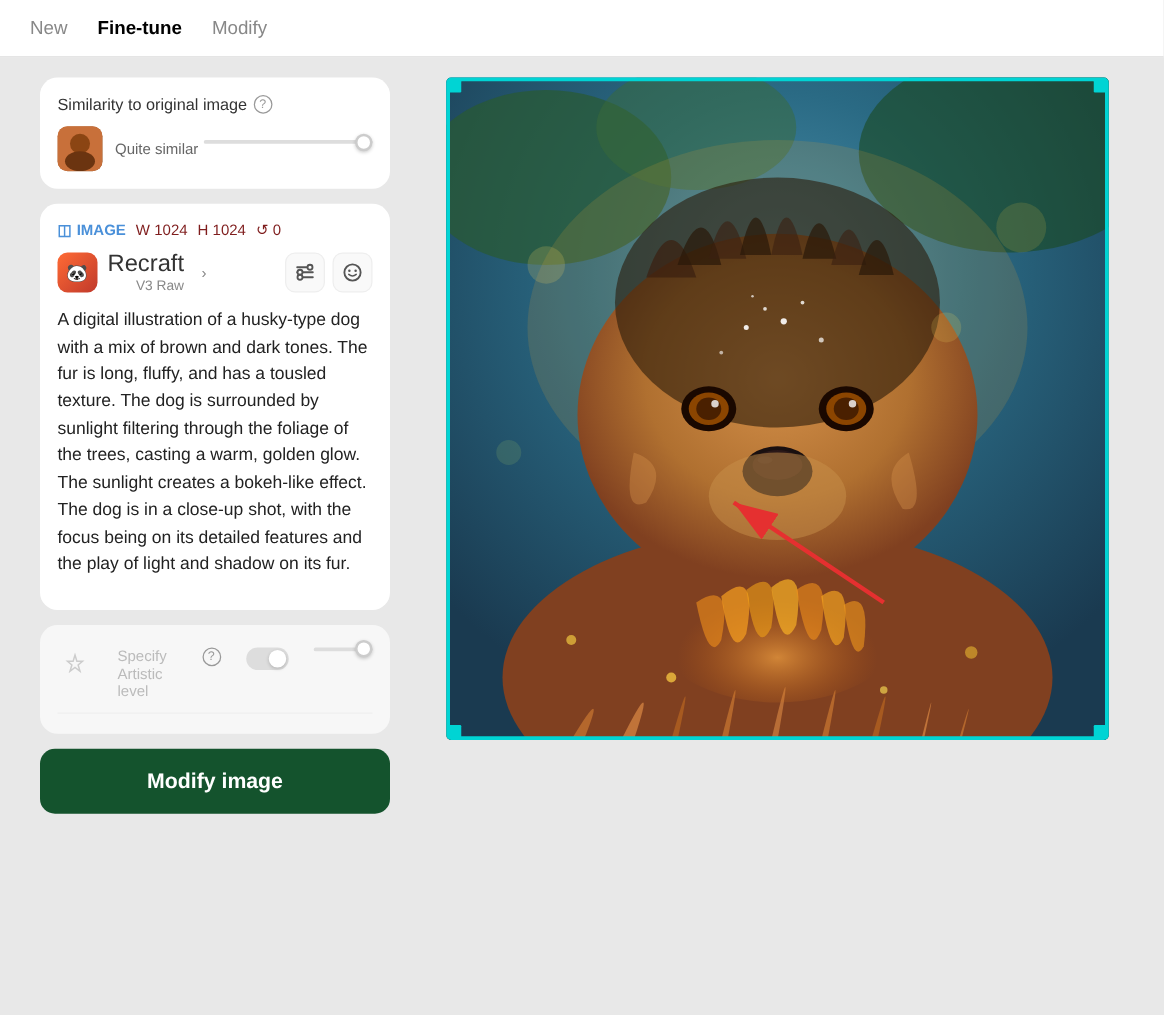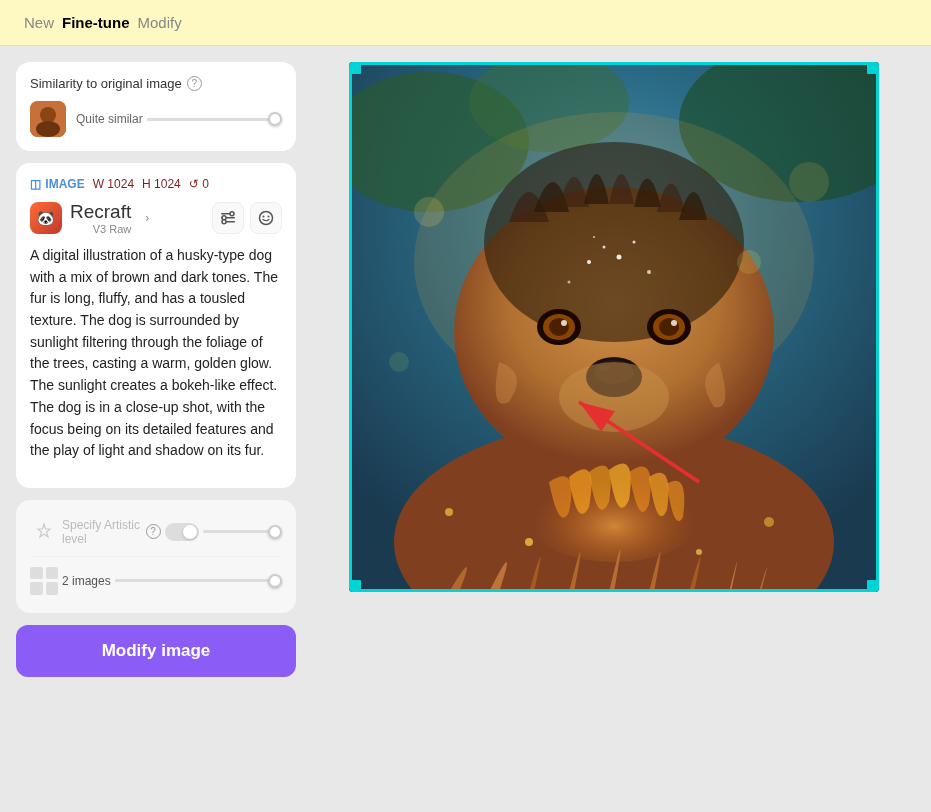--- a/index.html
+++ b/index.html
@@ -8,23 +8,24 @@
       font-family: -apple-system, BlinkMacSystemFont, 'Segoe UI', sans-serif;
       width: 931px;
       height: 812px;
       overflow: hidden;
       display: flex;
       flex-direction: column;
     }
 
     
     .top-nav {
-      background: #fef9c3;
+      background: #ffffff;
       padding: 12px 20px;
       display: flex;
+      gap: 16px;
       align-items: center;
       border-bottom: 1px solid #ddd;
     }
     .nav-item {
       font-size: 15px;
       cursor: pointer;
       color: #888;
       padding: 2px 4px;
     }
     .nav-item.active {
@@ -32,20 +33,21 @@
       font-weight: 600;
     }
 
     
     .main-content {
       display: flex;
       flex: 1;
       padding: 16px;
       gap: 16px;
       overflow: hidden;
+      margin-left: 16px;
     }
 
     
     .left-panel {
       width: 280px;
       display: flex;
       flex-direction: column;
       gap: 12px;
       flex-shrink: 0;
     }
@@ -86,21 +88,21 @@
     .thumbnail-small {
       width: 36px;
       height: 36px;
       border-radius: 8px;
       background: linear-gradient(135deg, #c8703a, #8b4513);
       overflow: hidden;
       flex-shrink: 0;
     }
     .slider-container {
       display: flex;
-      align-items: center;
+      align-items: flex-start;
       gap: 4px;
       flex: 1;
     }
     .slider-label {
       font-size: 12px;
       color: #666;
       white-space: nowrap;
     }
     .slider-track {
       flex: 1;
@@ -211,22 +213,22 @@
     }
 
     
     .settings-card {
       background: #f7f7f7;
       border-radius: 14px;
       padding: 12px 14px;
     }
     .setting-row {
       display: flex;
-      align-items: center;
-      gap: 4px;
+      align-items: flex-start;
+      gap: 20px;
       padding: 6px 0;
     }
     .setting-icon {
       width: 28px;
       height: 28px;
       display: flex;
       align-items: center;
       justify-content: center;
       color: #bbb;
       font-size: 16px;
@@ -287,21 +289,21 @@
       width: 28px;
       height: 28px;
     }
     .images-preview-cell {
       background: #ddd;
       border-radius: 2px;
     }
 
     
     .modify-btn {
-      background: #8b5cf6;
+      background: #14532d;
       color: #fff;
       border: none;
       border-radius: 12px;
       padding: 16px;
       font-size: 17px;
       font-weight: 600;
       cursor: pointer;
       width: 100%;
     }
 
@@ -458,32 +460,20 @@
         <div class="toggle-slider">
           <div class="toggle-thumb"></div>
         </div>
         <div class="slider-track" style="width: 80px;">
           <div class="slider-thumb"></div>
         </div>
       </div>
 
       <div class="divider"></div>
 
-      <div class="setting-row">
-        <div class="images-preview">
-          <div class="images-preview-cell"></div>
-          <div class="images-preview-cell"></div>
-          <div class="images-preview-cell"></div>
-          <div class="images-preview-cell"></div>
-        </div>
-        <span class="setting-value">2 images</span>
-        <div class="images-slider-track">
-          <div class="images-slider-thumb"></div>
-        </div>
-      </div>
     </div>
 
     <button class="modify-btn">Modify image</button>
 
   </div>
 
   <div class="right-panel">
     <div class="image-wrapper">
 
       <div class="dog-image">

